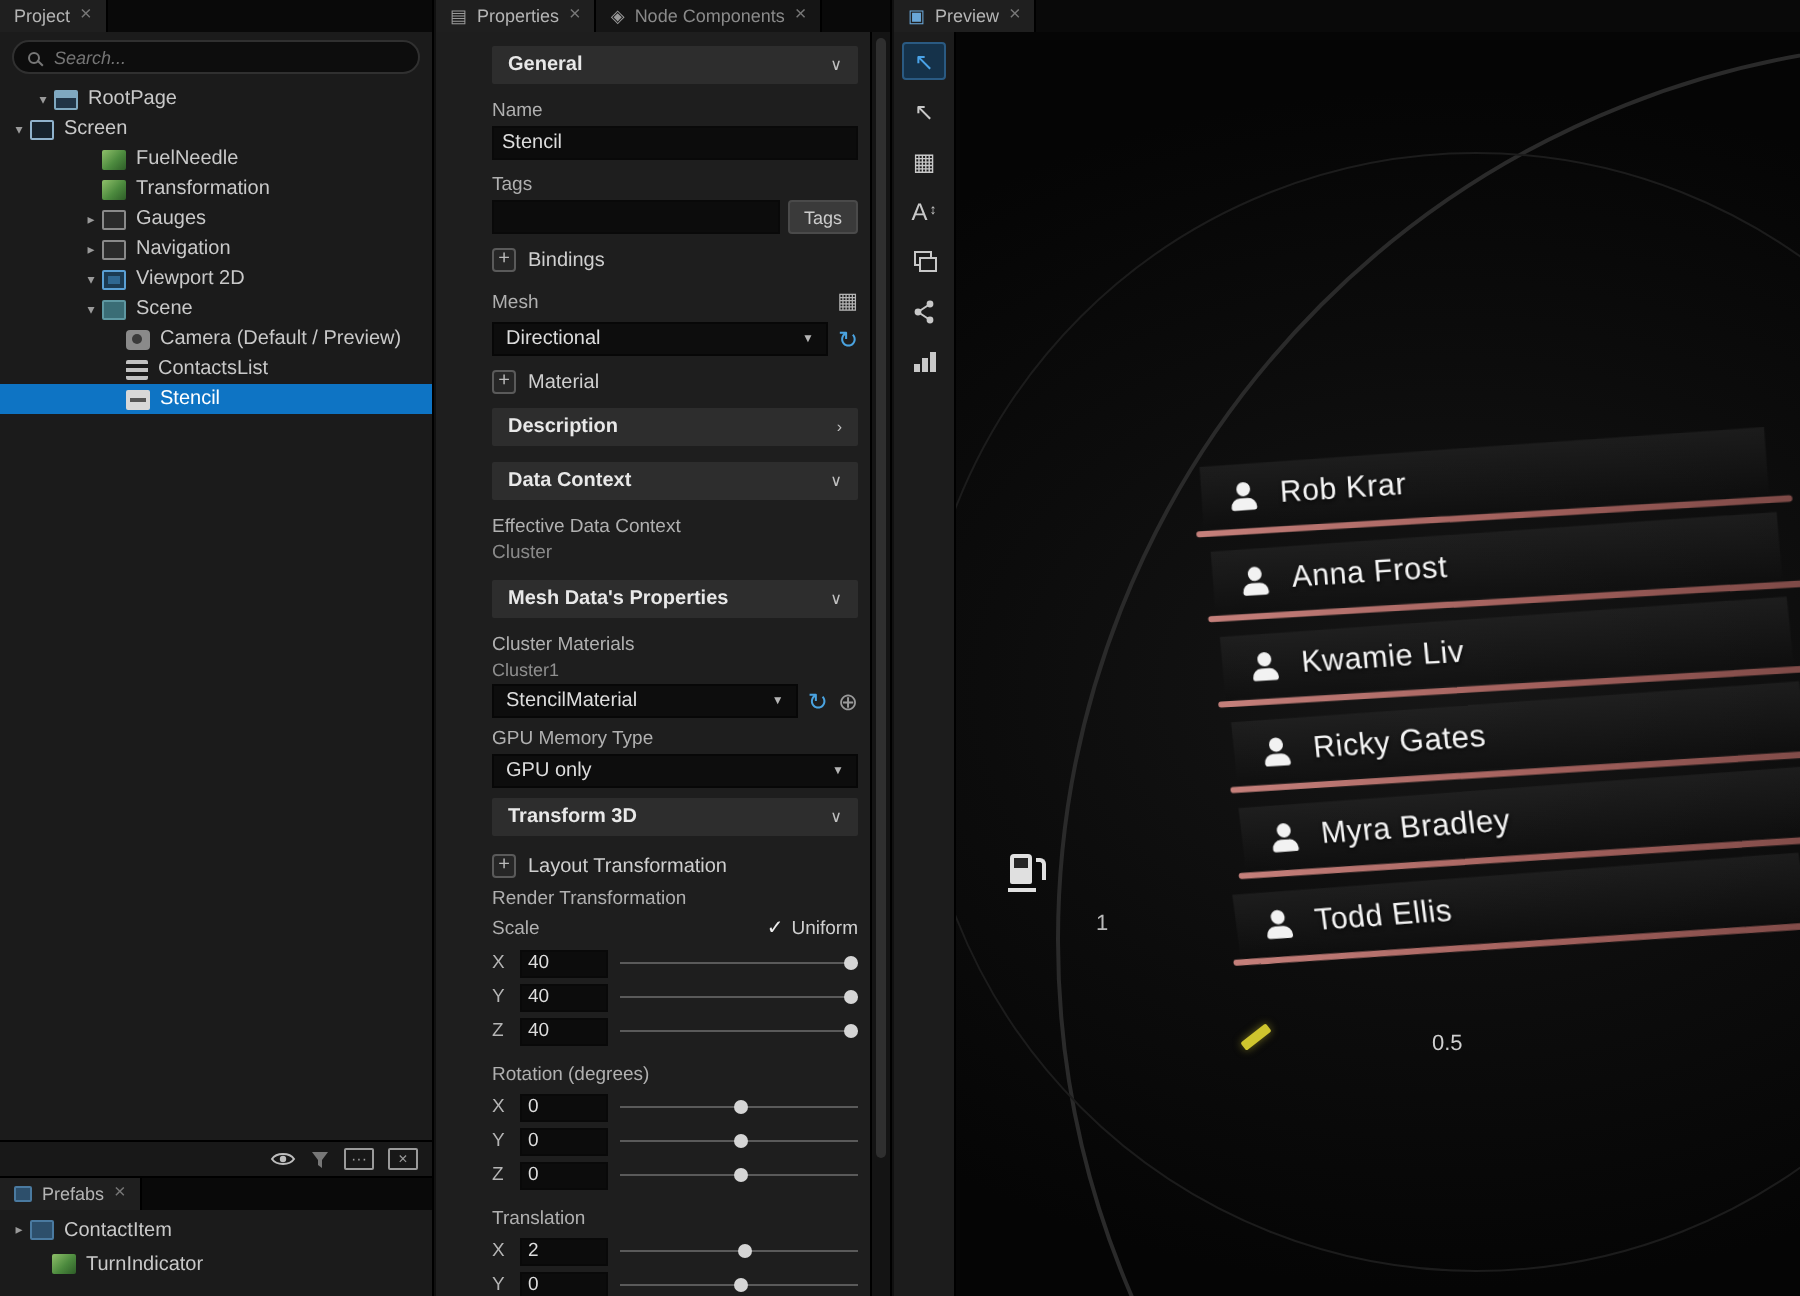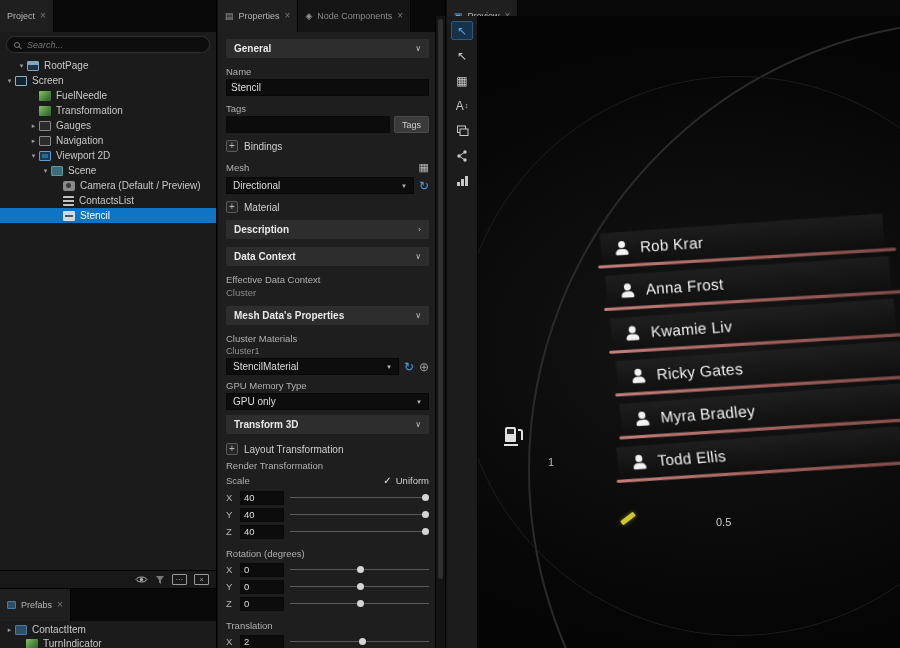--- a/index.html
+++ b/index.html
@@ -4,38 +4,38 @@
 <style>
   * { box-sizing: border-box; }
   html,body { margin:0; padding:0; }
   body {
     width:900px; height:648px; overflow:hidden; position:relative;
     background:#101010; color:#c8c8c8;
     font-family:"Liberation Sans", sans-serif; font-size:10px;
     user-select:none;
   }
   
-  .tabbar { height:32px; background:#090909; display:flex; align-items:stretch; font-size:9px; color:#b5b5b5; flex:none; }
+  .tabbar { height:16px; background:#090909; display:flex; align-items:stretch; font-size:9px; color:#b5b5b5; flex:none; }
   .tab { display:flex; align-items:center; gap:5px; padding:0 7px; background:#1f1f1f; border-right:1px solid #000; }
   .tab.inactive { background:#151515; color:#8a8a8a; }
   .tab .tclose { color:#777; font-size:10px; line-height:1; }
   .tabicon { font-size:9px; color:#9a9a9a; line-height:1; }
   .tabicon.blue { color:#6aa7d8; }
 
   
   .project-panel { position:absolute; left:0; top:0; width:217px; height:588px; background:#1b1b1b; border-right:1px solid #000; display:flex; flex-direction:column; }
   .search-row { margin:4px 6px 2px; height:17px; background:#0d0d0d; border:1px solid #303030; border-radius:9px; display:flex; align-items:center; padding:0 7px; gap:5px; }
   .mag { width:6px; height:6px; border:1px solid #777; border-radius:50%; position:relative; flex:none; }
   .mag::after { content:""; position:absolute; width:4px; height:1px; background:#777; transform:rotate(45deg); right:-3px; bottom:-1px; }
   .search-input { flex:1; background:transparent; border:none; outline:none; color:#9a9a9a; font-size:9px; font-style:italic; font-family:inherit; }
   .tree { padding-top:3px; font-size:10px; color:#c9c9c9; flex:1; overflow:hidden; }
   .trow { height:15px; display:flex; align-items:center; white-space:nowrap; }
   .trow .arr { width:11px; color:#9a9a9a; font-size:7px; text-align:center; flex:none; }
   .trow.selected { background:#0e74c4; color:#fff; }
-  .d0{padding-left:4px}.d1{padding-left:16px}.d2{padding-left:28px}.d3{padding-left:40px}.d4{padding-left:52px}
+  .d0{padding-left:4px}.d1{padding-left:16px}.d2{padding-left:40px}.d3{padding-left:40px}.d4{padding-left:52px}
   .ic { width:12px; height:10px; display:inline-block; margin-right:5px; position:relative; flex:none; border-radius:1px; }
   .ic-screen { border:1px solid #8fb2cc; background:#16222c; }
   .ic-page { border:1px solid #7fa8c0; background:#203446; }
   .ic-page::after{content:"";position:absolute;left:0;right:0;top:0;height:3px;background:#7fa8c0;}
   .ic-image { background:linear-gradient(135deg,#8fc06a 0%,#4c8a3e 55%,#2e5d28 100%); }
   .ic-node2d { border:1px solid #8a8a8a; background:#2b2b2b; }
   .ic-viewport { border:1px solid #5a9fd4; background:#1b3a52; }
   .ic-viewport::after{content:"";position:absolute;inset:2px;background:#2f6791;}
   .ic-scene { background:#3a6d76; border:1px solid #5e98a2; }
   .ic-camera { background:#8a8a8a; border-radius:2px; }
@@ -49,21 +49,21 @@
   .tbico { display:flex; align-items:center; justify-content:center; }
   .kbox { width:15px; height:11px; border:1px solid #9a9a9a; border-radius:1px; display:flex; align-items:center; justify-content:center; color:#9a9a9a; font-size:8px; line-height:1; }
 
   
   .prefabs-panel { position:absolute; left:0; top:588px; width:217px; height:60px; background:#1b1b1b; border-right:1px solid #000; border-top:1px solid #000; display:flex; flex-direction:column; }
   .prow { height:14px; display:flex; align-items:center; white-space:nowrap; font-size:10px; color:#c9c9c9; margin-top:3px; }
   .prow .arr { width:11px; color:#9a9a9a; font-size:7px; text-align:center; flex:none; }
 
   
   .props-panel { position:absolute; left:218px; top:0; width:228px; height:648px; background:#1e1e1e; border-right:1px solid #000; display:flex; flex-direction:column; }
-  .props-scroll { flex:1; position:relative; padding:3px 16px 0 8px; overflow:hidden; }
+  .props-scroll { flex:1; position:relative; padding:3px 16px 0 8px; overflow:hidden;margin-left:20px; }
   .vscroll { position:absolute; right:0; top:16px; bottom:0; width:10px; background:#141414; border-left:1px solid #000; }
   .vthumb { position:absolute; left:2px; right:2px; top:3px; height:560px; background:#2f2f2f; border-radius:4px; }
   .sec { height:19px; background:#2d2d2d; display:flex; align-items:center; justify-content:space-between; padding:0 8px; font-size:10px; font-weight:bold; color:#e8e8e8; margin:4px 0 8px; border-radius:1px; }
   .sec .chev { font-size:8px; color:#c0c0c0; font-weight:normal; }
   .flabel { font-size:9.5px; color:#b0b0b0; margin:3px 0 3px; height:10px; }
   .dimval { font-size:9.5px; color:#8a8a8a; margin:2px 0 8px; }
   .sublabel { font-size:9px; color:#8f8f8f; margin:0 0 2px; }
   .tinput { width:100%; height:17px; background:#0c0c0c; border:1px solid #090909; color:#ddd; font-size:10px; padding:0 4px; font-family:inherit; margin-bottom:4px; outline:none; }
   .tagsrow { display:flex; align-items:center; margin-bottom:4px; }
   .tagsrow .tinput { margin-bottom:0; flex:1; width:auto; }

